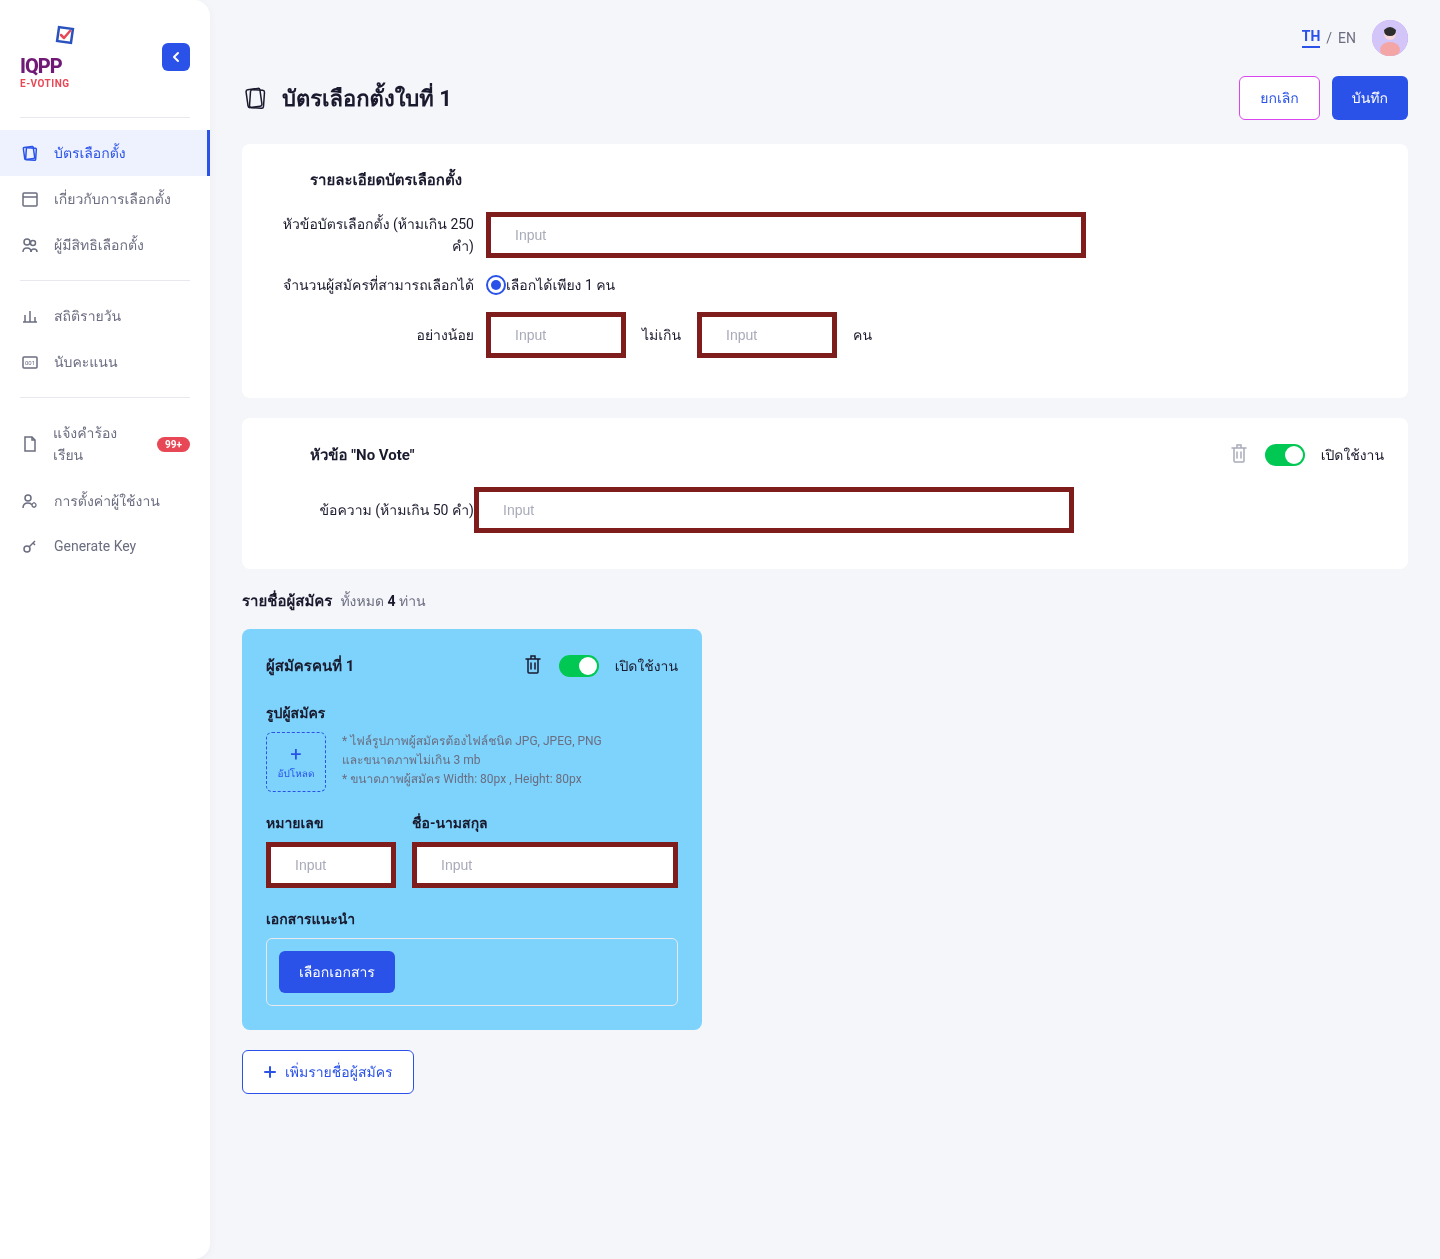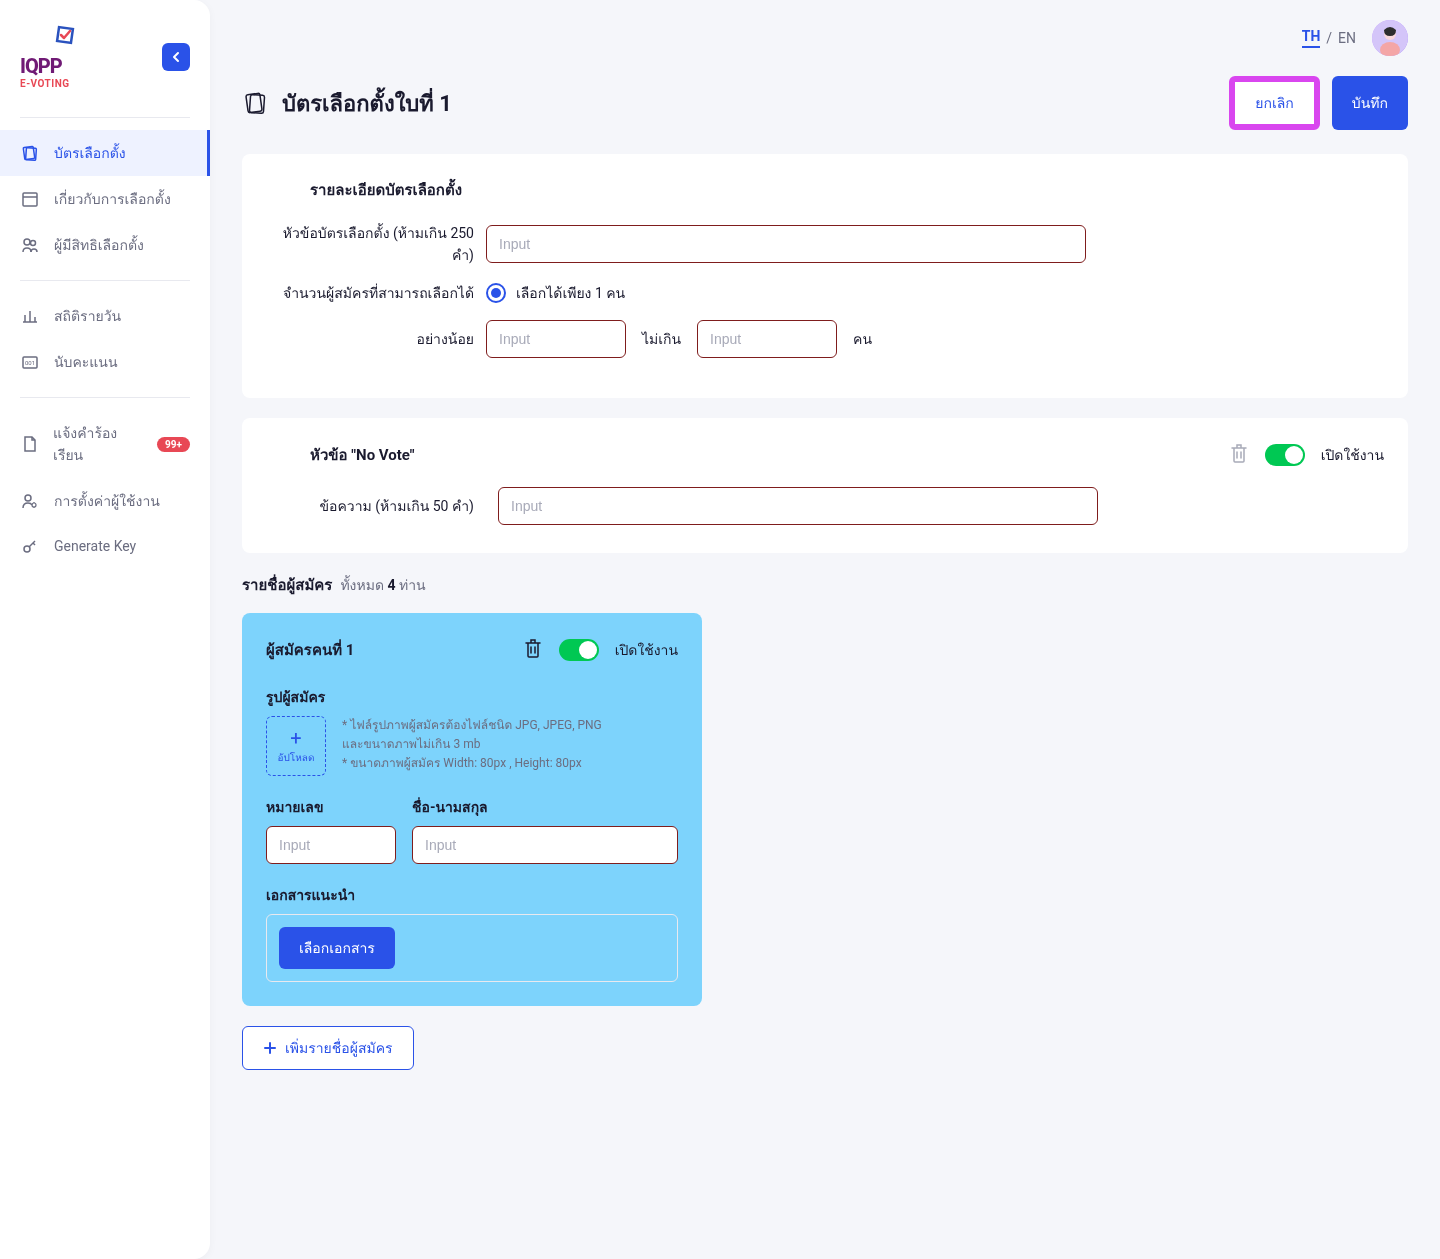--- a/index.html
+++ b/index.html
@@ -160,21 +160,21 @@
       padding: 10px 20px;
       border-radius: 6px;
       font-size: 14px;
       font-weight: 500;
       cursor: pointer;
       border: none;
     }
     .btn-outline {
       background: #fff;
       color: #2a52e8;
-      border: 6px solid #d946ef;
+      border: 1px solid #d946ef;
     }
     .btn-primary {
       background: #2a52e8;
       color: #fff;
     }
     .card {
       background: #fff;
       border-radius: 8px;
       padding: 24px;
       margin-bottom: 20px;
@@ -208,38 +208,37 @@
       color: #1a1a2e;
       font-size: 14px;
       flex-shrink: 0;
     }
     .form-input {
       flex: 1;
       max-width: 600px;
     }
     input[type="text"] {
       width: 100%;
-      padding: 10px 12px;
-      border: 1px solid #7f1d1d;
-      border-radius: 6px;
+      padding: 10px 24px;
+      border: 5px solid #7f1d1d;
+      border-radius: 0;
       font-size: 14px;
       color: #1a1a2e;
     }
     input[type="text"]::placeholder {
       color: #a8aab8;
     }
     .radio-group {
       display: flex;
       flex-direction: column;
       gap: 12px;
     }
     .radio-item {
       display: flex;
       align-items: center;
-      gap: 10px;
       cursor: pointer;
     }
     .radio-circle {
       width: 20px;
       height: 20px;
       border: 2px solid #d5d7e0;
       border-radius: 50%;
       display: flex;
       align-items: center;
       justify-content: center;
@@ -585,21 +584,21 @@
         <div class="card-actions">
           <span class="trash-icon">
             <svg width="20" height="22" viewBox="0 0 20 22">
                 <path d="M3 6 L17 6 M5 6 L5 19 Q5 20 6 20 L14 20 Q15 20 15 19 L15 6 M8 3 L12 3 L12 6 L8 6 Z M8 10 L8 16 M12 10 L12 16" fill="none" stroke="currentColor" stroke-width="1.5" stroke-linecap="round"></path>
               </svg>
           </span>
           <div class="toggle"></div>
           <span class="toggle-label">เปิดใช้งาน</span>
         </div>
       </div>
-      <div class="form-row" style="margin-bottom:4px;gap:24px;">
+      <div class="form-row" style="margin-bottom:12px;">
         <div class="novote-label-row">
           <div class="novote-label-text">ข้อความ (ห้ามเกิน 50 คำ)</div>
         </div>
         <div class="form-input">
           <input type="text" placeholder="Input" style="">
         </div>
       </div>
     </div>
 
     <div class="section-header">

